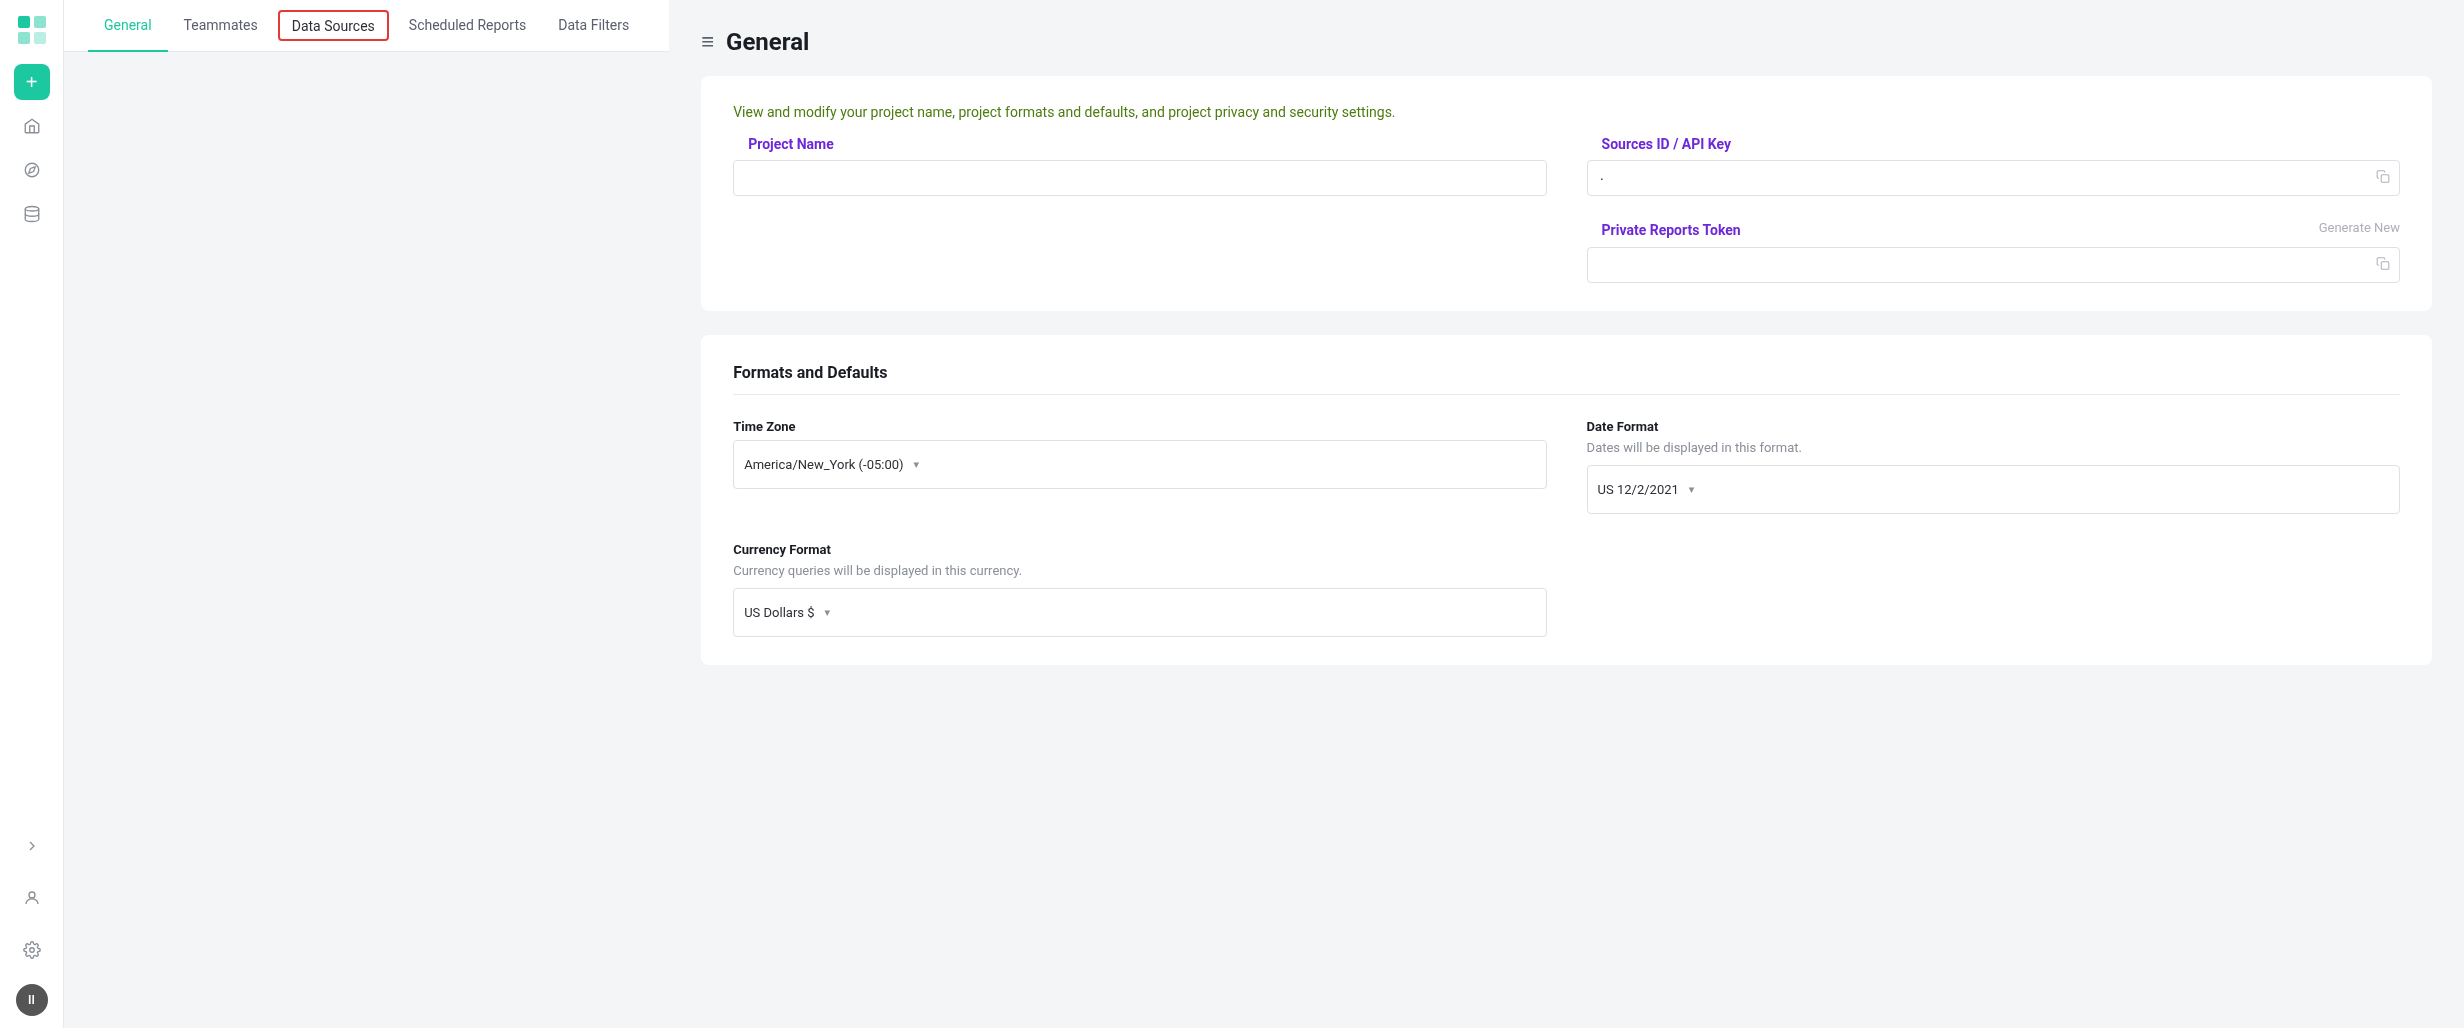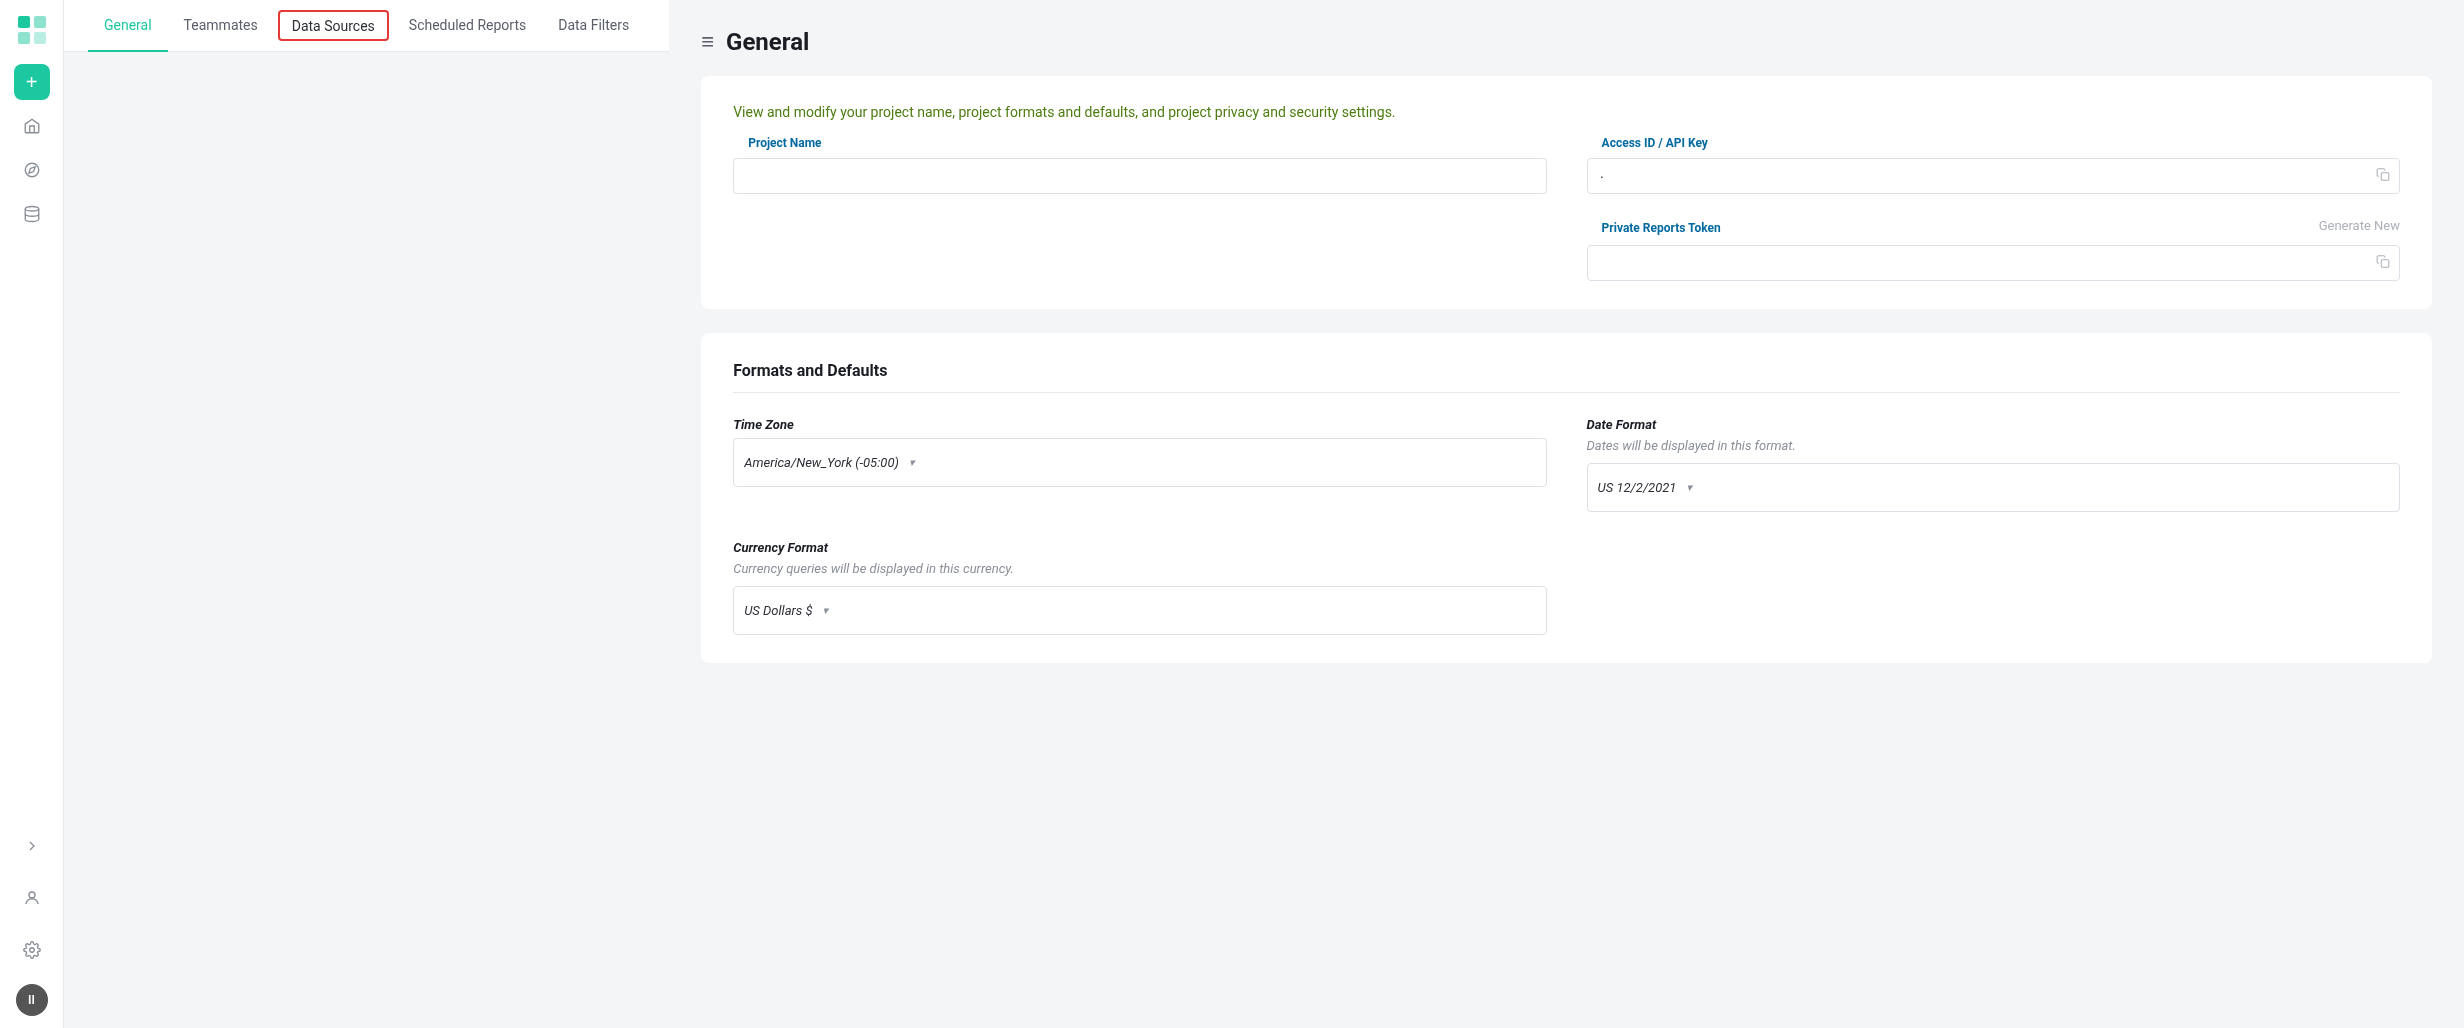--- a/index.html
+++ b/index.html
@@ -168,23 +168,23 @@
       gap: 24px 40px;
     }
 
     .form-group {
       display: flex;
       flex-direction: column;
       gap: 8px;
     }
 
     .form-label {
-      font-size: 12px;
+      font-size: 14px;
       font-weight: 700;
-      color: #0369a1;
+      color: #6d28d9;
       padding-left: 15px;
     }
 
     .form-input {
       border: 1px solid #dde0e6;
       border-radius: 4px;
       padding: 8px 12px;
       font-size: 14px;
       color: #2d2f36;
       background: #fff;
@@ -229,21 +229,20 @@
       color: #1a1d23;
       margin-bottom: 24px;
       padding-bottom: 12px;
       border-bottom: 1px solid #e8e9ec;
     }
 
     .formats-grid {
       display: grid;
       grid-template-columns: 1fr 1fr;
       gap: 28px 40px;
-      font-style: italic;
     }
 
     .format-group {
       display: flex;
       flex-direction: column;
       gap: 6px;
     }
 
     .format-label {
       font-size: 13px;
@@ -356,21 +355,21 @@
       <p class="card-description">View and modify your project name, project formats and defaults, and project privacy and security settings.</p>
 
       <div class="form-grid">
 
         <div class="form-group">
           <label class="form-label">Project Name</label>
           <input class="form-input" type="text" value="" style="">
         </div>
 
         <div class="form-group">
-          <label class="form-label">Access ID / API Key</label>
+          <label class="form-label">Sources ID / API Key</label>
           <div class="form-input-with-icon">
             <input type="text" value="·" style="">
             <span class="form-input-icon">
               <svg width="14" height="14" viewBox="0 0 24 24" fill="none" stroke="currentColor" stroke-width="1.8">
                   <rect x="9" y="9" width="13" height="13" rx="2"></rect>
                   <path d="M5 15H4a2 2 0 01-2-2V4a2 2 0 012-2h9a2 2 0 012 2v1"></path>
                 </svg>
             </span>
           </div>
         </div>

